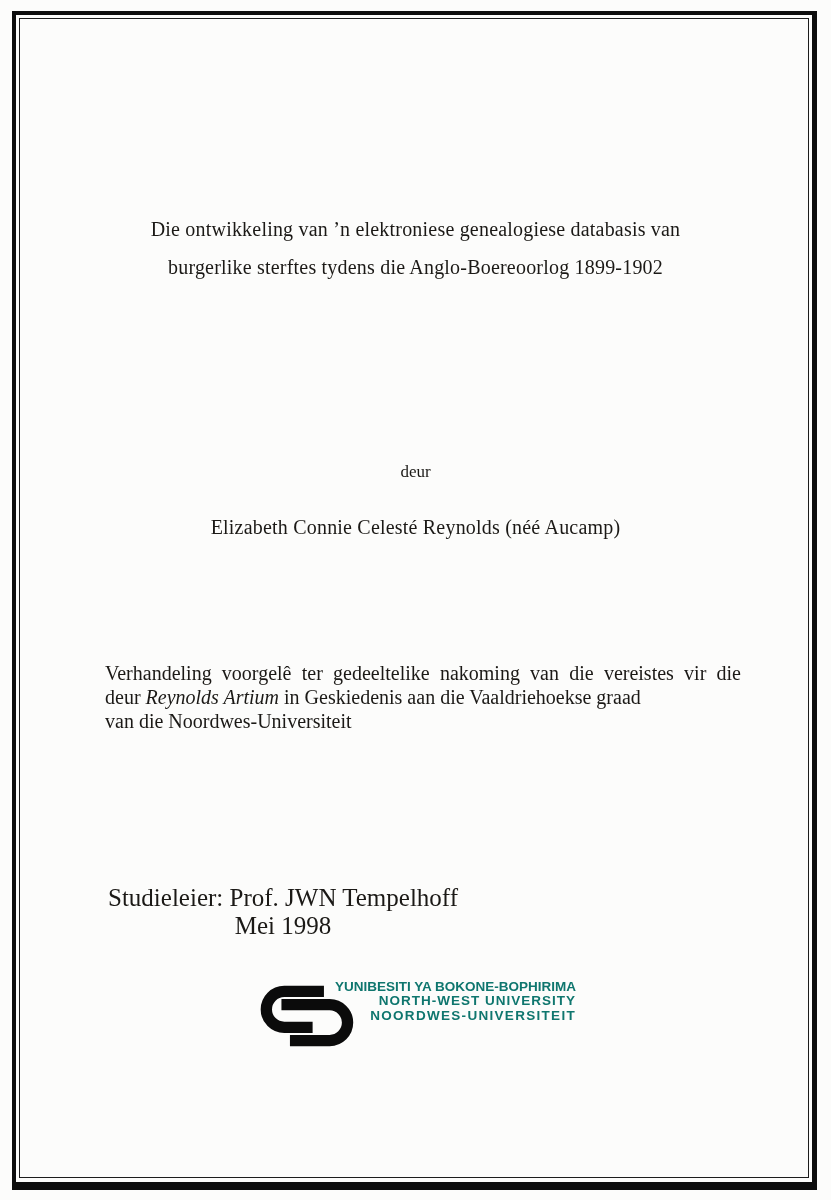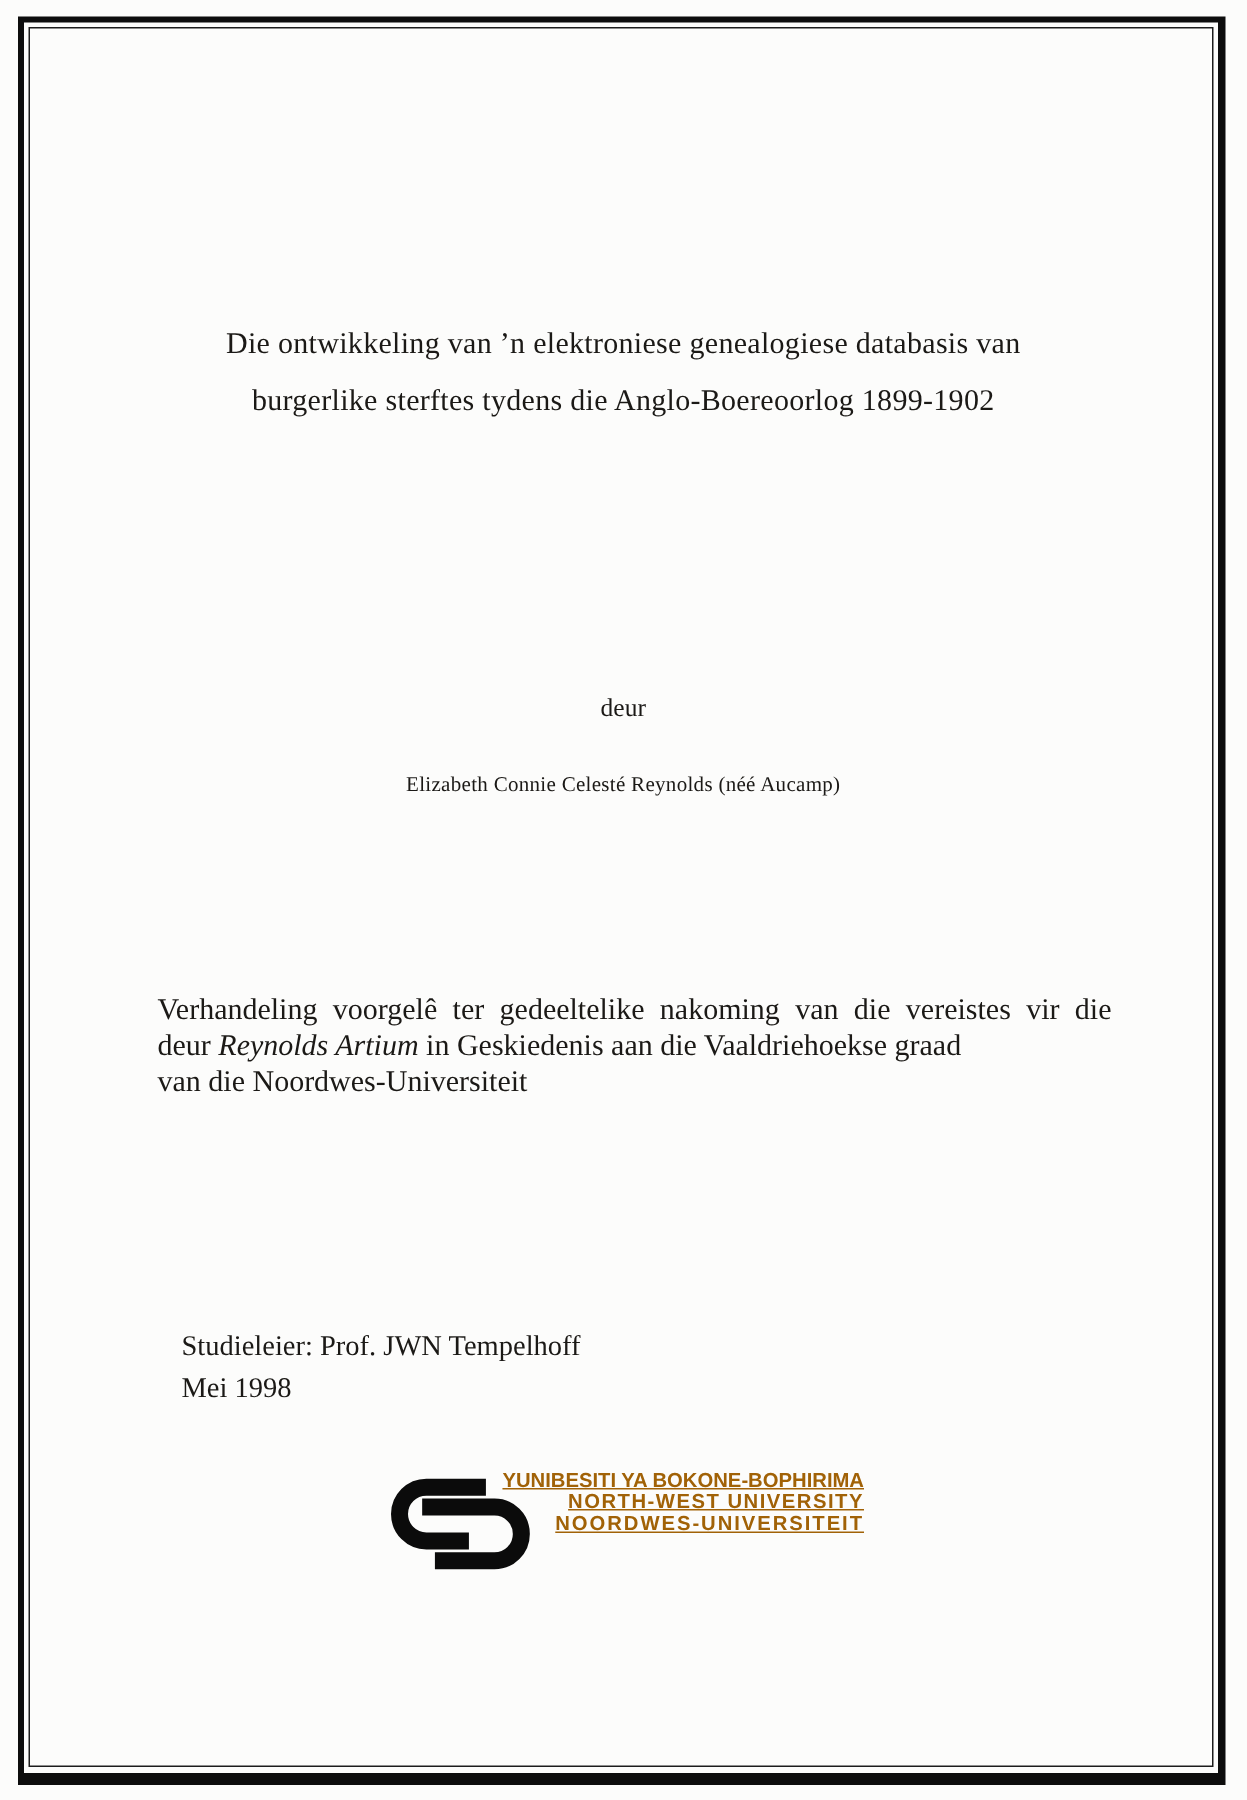--- a/index.html
+++ b/index.html
@@ -51,45 +51,46 @@
     top: 462px;
     text-align: center;
     font-size: 17px;
   }
 
   .author {
     position: absolute;
     left: 0; right: 0;
     top: 516px;
     text-align: center;
-    font-size: 14px;
+    font-size: 20px;
     letter-spacing: 0.2px;
   }
 
   .statement {
     position: absolute;
     left: 105px;
     width: 636px;
     top: 662px;
     font-size: 20px;
     line-height: 23.8px;
   }
   .st-line { display: block; }
   .st-justify {
     text-align: justify;
     text-align-last: justify;
   }
   .statement em { font-style: italic; }
 
   .supervisor-block {
     position: absolute;
-    left: 121px;
+    left: 108px;
     top: 884px;
-    font-size: 19px;
+    font-size: 25px;
     line-height: 27.5px;
+    text-align: center;
   }
 
   .logo {
     position: absolute;
     left: 258px;
     top: 980px;
     width: 322px;
     height: 70px;
   }
   .logo-mark {
@@ -100,23 +101,22 @@
   .logo-text {
     position: absolute;
     left: 64px;
     top: 0;
     width: 254px;
     text-align: right;
     font-family: "Liberation Sans", sans-serif;
     font-weight: 700;
     font-size: 13.5px;
     line-height: 14.3px;
-    color: #a16207;
+    color: #0f766e;
     white-space: nowrap;
-    text-decoration: underline;
   }
   .logo-line-2 { letter-spacing: 1.0px; }
   .logo-line-3 { letter-spacing: 1.3px; }
 </style>
 </head>
 <body>
 
 <div class="page">
 
   <div class="border-outer"></div>

